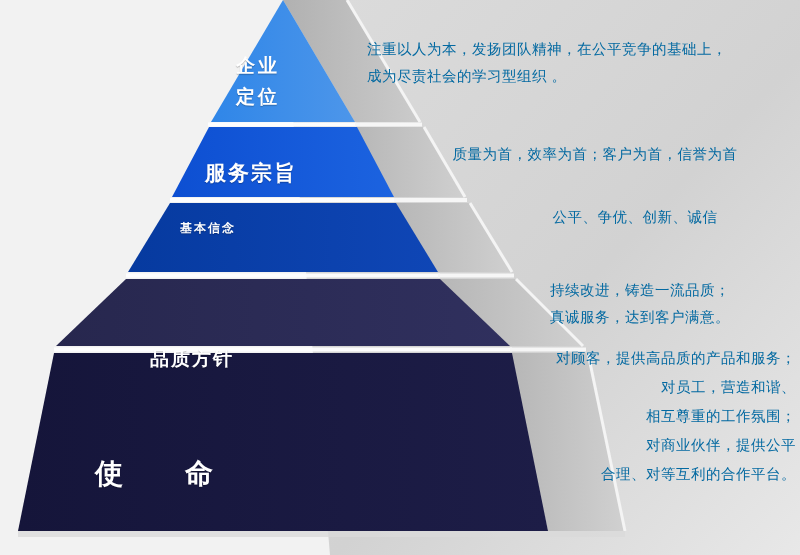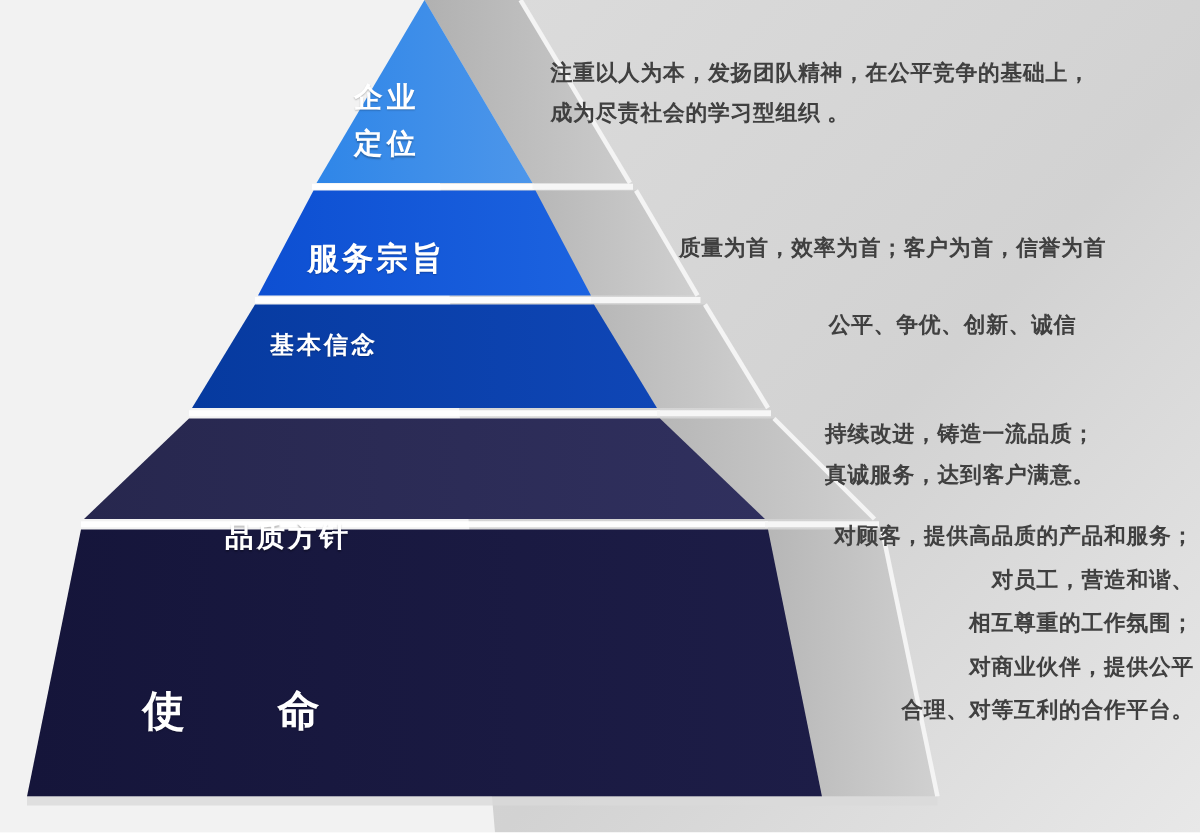--- a/index.html
+++ b/index.html
@@ -32,53 +32,53 @@
     color: #ffffff;
     font-weight: bold;
     text-align: left;
     line-height: 1.5;
     white-space: pre-line;
     pointer-events: none;
     text-shadow: 0 1px 1px rgba(0,0,0,0.25);
   }
   .desc {
     position: absolute;
-    color: #404040;
-    font-weight: bold;
+    color: #0369a1;
+    font-weight: normal;
     line-height: 1.85;
     white-space: pre-line;
     letter-spacing: 0.5px;
   }
   #lbl0 {
     left: 236px; top: 50px; width: 96px;
     font-size: 19px; letter-spacing: 3px; line-height: 1.65;
   }
   #lbl1 {
     left: 205px; top: 157px; width: 160px;
     font-size: 21px; letter-spacing: 2px;
   }
   #lbl2 {
     left: 180px; top: 219px; width: 210px;
-    font-size: 16px; letter-spacing: 2px;
+    font-size: 12px; letter-spacing: 2px;
   }
   #lbl3 {
     left: 150px; top: 305px; width: 270px;
     font-size: 19px; letter-spacing: 2px; margin-top: 40px;
   }
   #lbl4 {
     left: 95px; top: 453px; width: 380px;
     font-size: 28px; letter-spacing: 2px;
   }
   #desc0 {
     left: 367px; top: 36px; width: 424px;
     font-size: 14.5px; text-align: left;
   }
   #desc1 {
     left: 400px; top: 141px; width: 390px;
-    font-size: 14.5px; text-align: center; margin-top: 12px;
+    font-size: 14.5px; text-align: center;
   }
   #desc2 {
     left: 480px; top: 204px; width: 310px;
     font-size: 14.5px; text-align: center;
   }
   #desc3 {
     left: 490px; top: 277px; width: 300px;
     font-size: 14.5px; text-align: center;
   }
   #desc4 {

